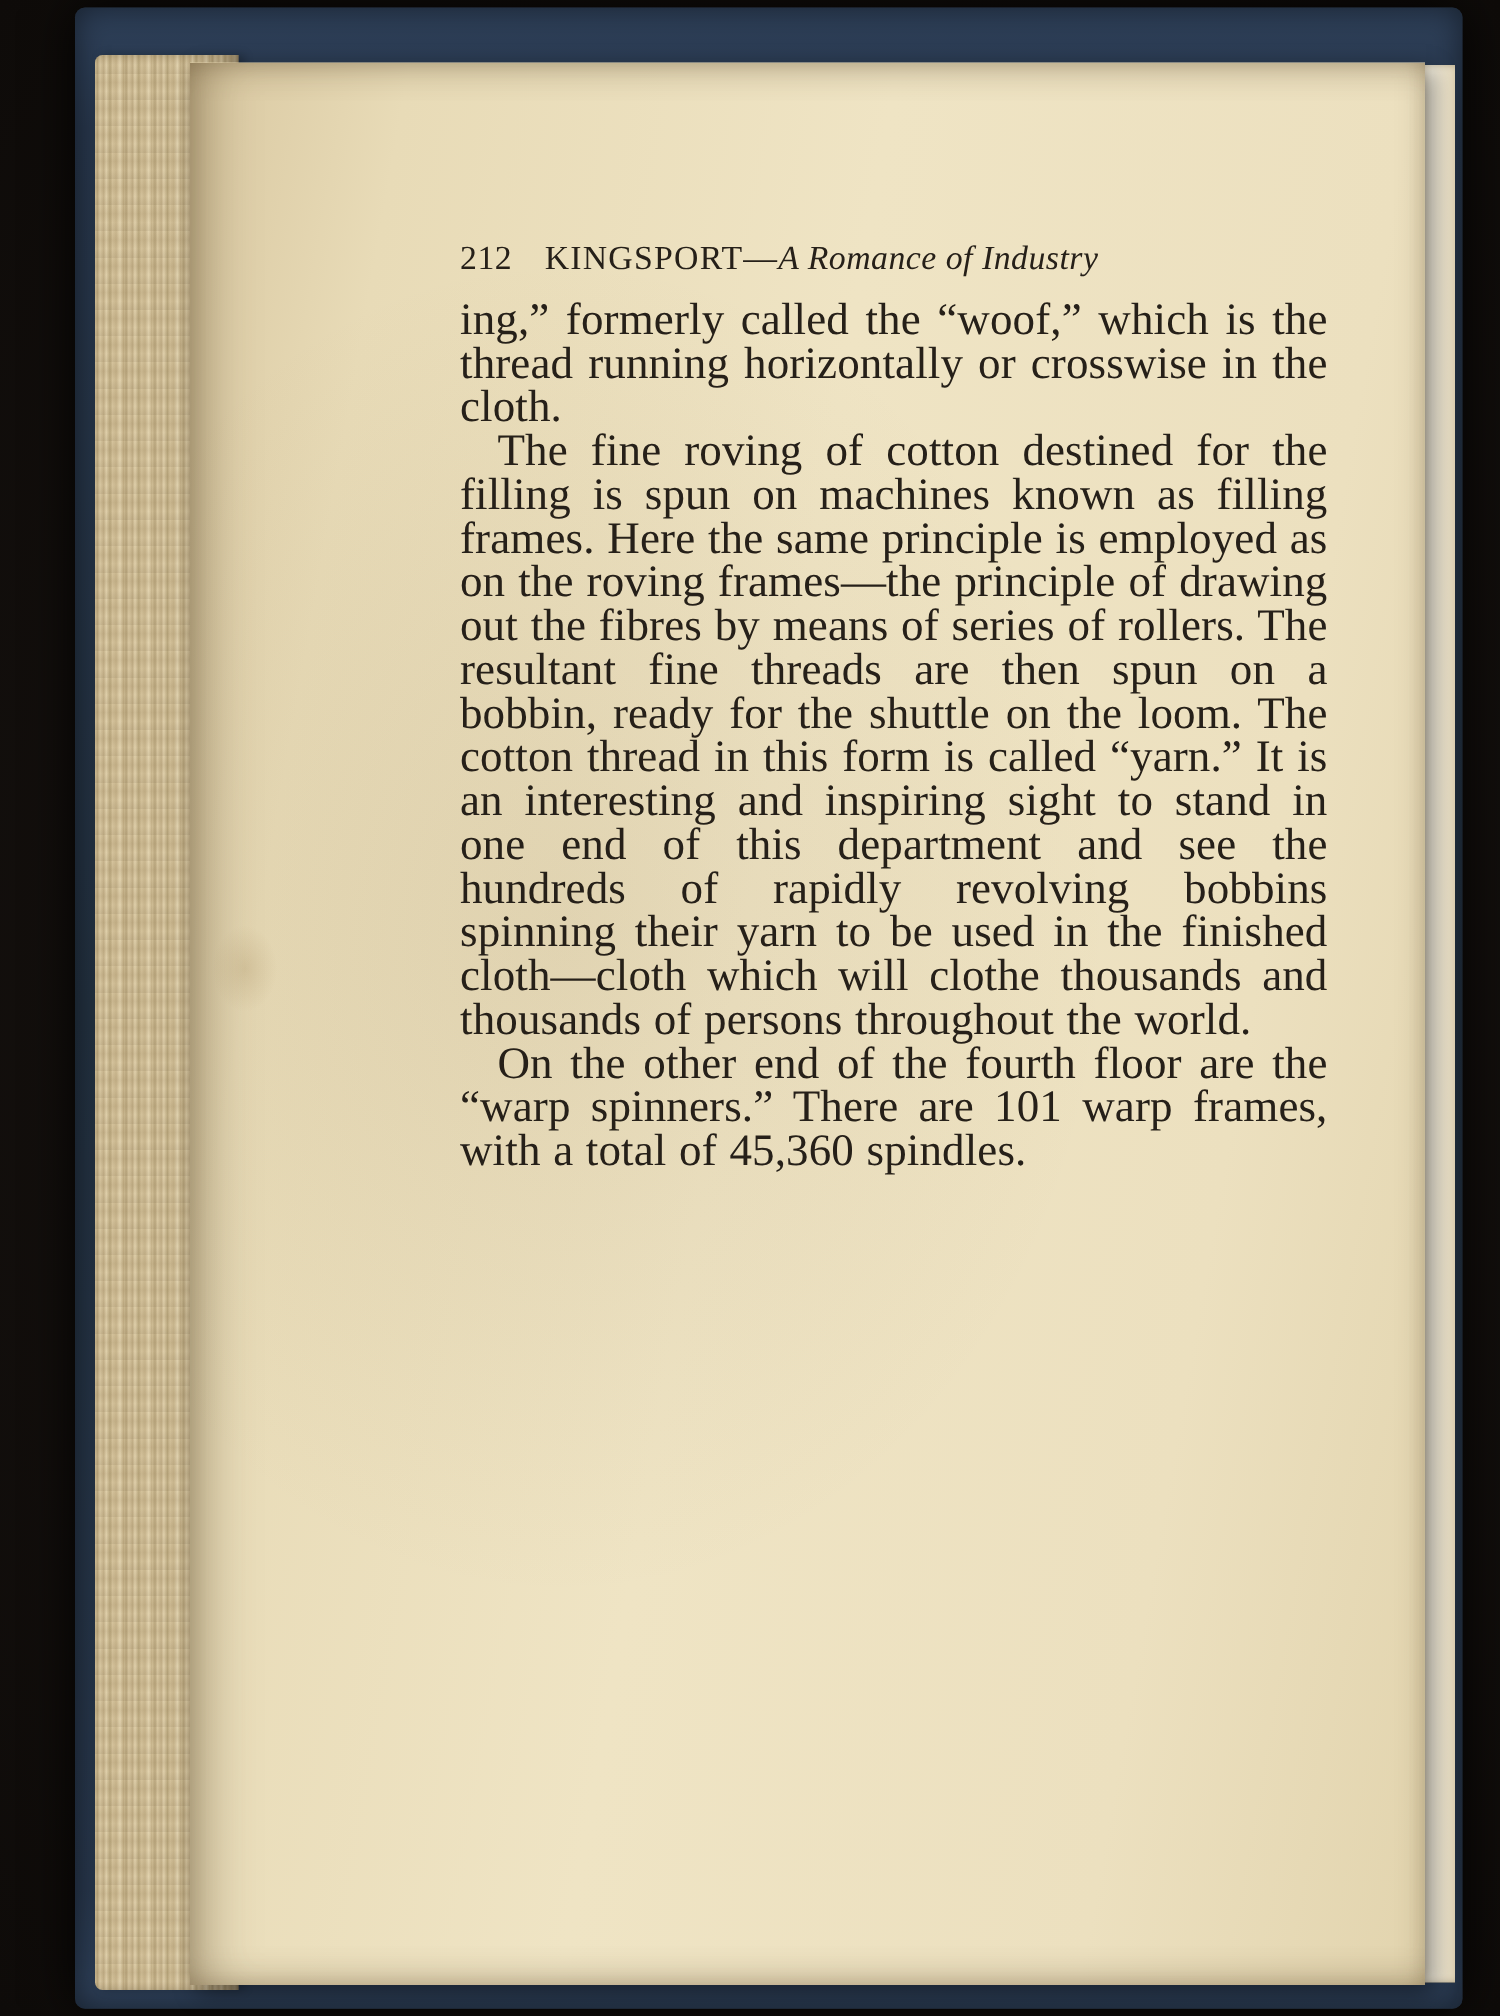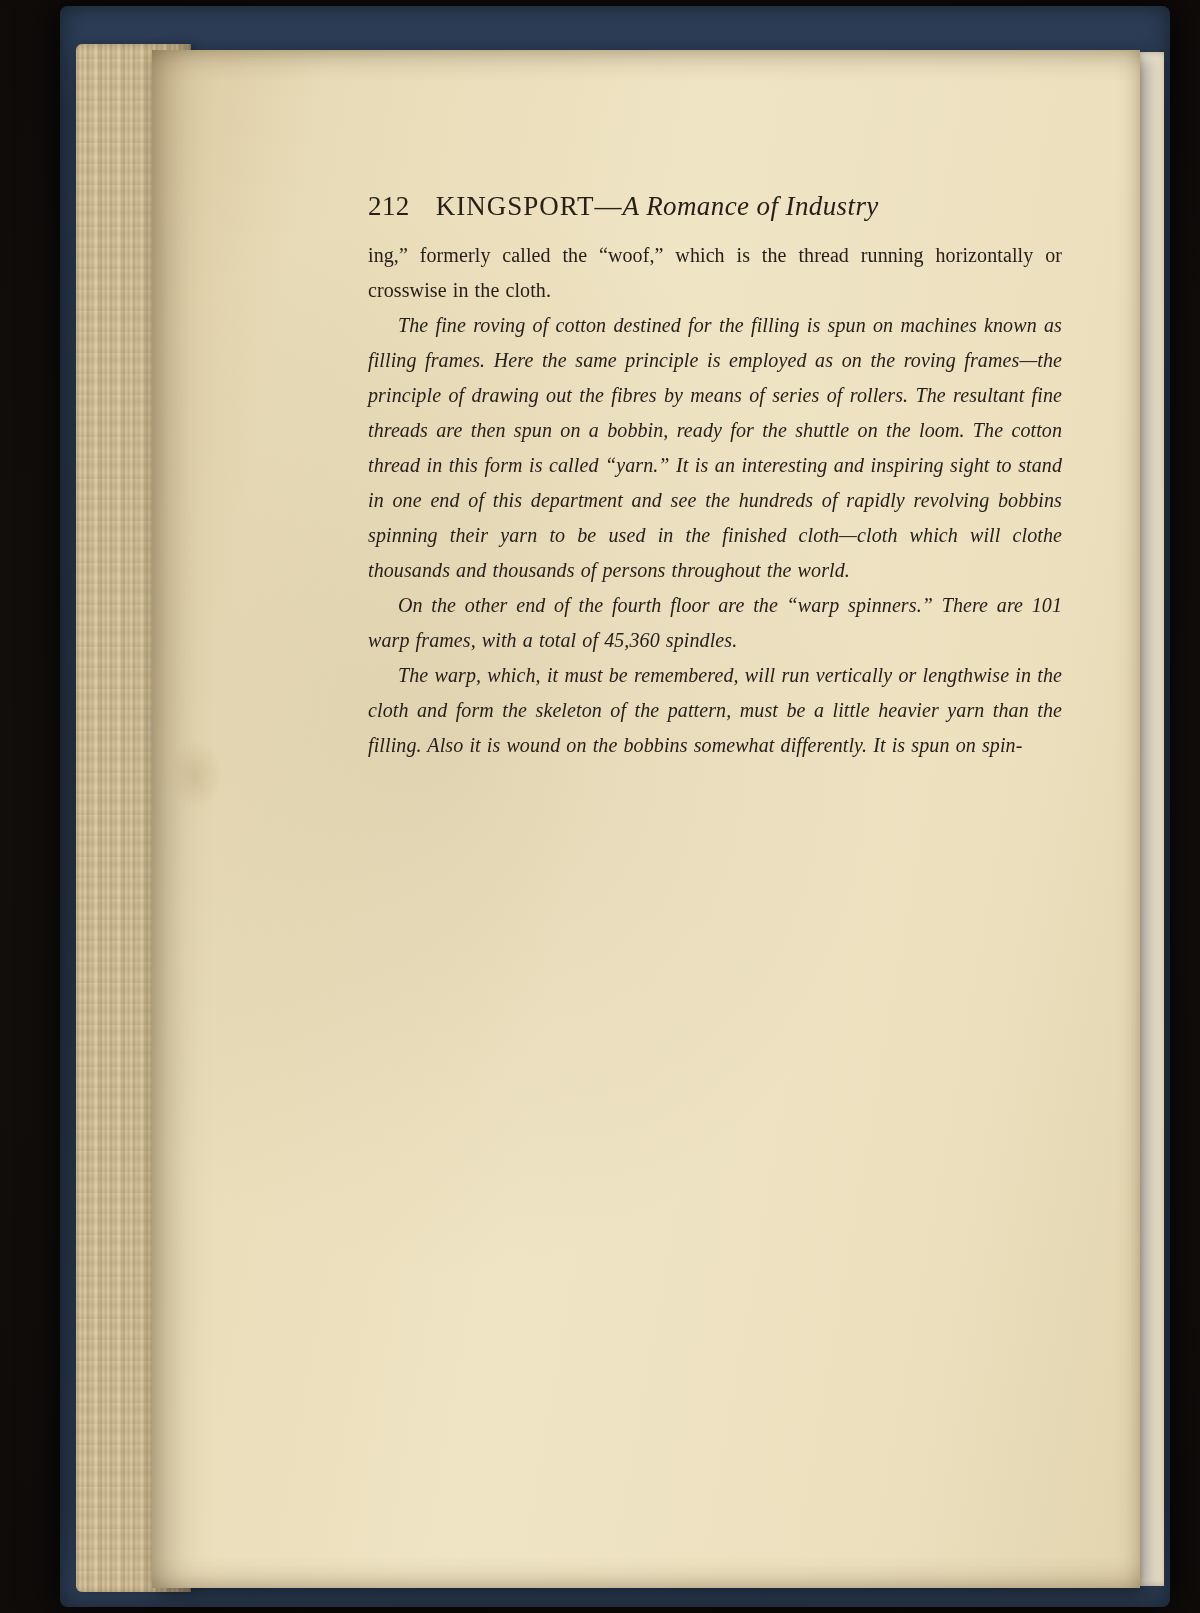--- a/index.html
+++ b/index.html
@@ -81,42 +81,41 @@
     font-size: 27px;
     line-height: 36px;
     margin-bottom: 14px;
     white-space: nowrap;
     letter-spacing: 0.4px;
   }
   .running-header .pagenum { margin-right: 26px; }
   .running-header .caps { letter-spacing: 1px; }
   .running-header .ital { font-style: italic; }
   .para {
-    font-size: 20px;
+    font-size: 36px;
     line-height: 35px;
     text-align: justify;
     letter-spacing: 0.1px;
     word-spacing: 1px;
   }
-  .para.indent { text-indent: 30px; font-style: italic; }
+  .para.indent { text-indent: 30px; }
 </style>
 </head>
 <body>
 
 <div class="scene">
   <div class="book-cover"></div>
   <div class="page-stack"></div>
   <div class="next-page-sliver"></div>
   <div class="page">
     <div class="stain"></div>
     <div class="text-block">
       <div class="running-header">
         <span class="pagenum">212</span><span class="caps">KINGSPORT—</span><span class="ital">A Romance of Industry</span>
       </div>
       <div id="page-text">
           <p class="para">ing,” formerly called the “woof,” which is the thread running horizontally or crosswise in the cloth.</p>
           <p class="para indent">The fine roving of cotton destined for the filling is spun on machines known as filling frames. Here the same principle is employed as on the roving frames—the principle of drawing out the fibres by means of series of rollers. The resultant fine threads are then spun on a bobbin, ready for the shuttle on the loom. The cotton thread in this form is called “yarn.” It is an interesting and inspiring sight to stand in one end of this department and see the hundreds of rapidly revolving bobbins spinning their yarn to be used in the finished cloth—cloth which will clothe thousands and thousands of persons throughout the world.</p>
           <p class="para indent">On the other end of the fourth floor are the “warp spinners.” There are 101 warp frames, with a total of 45,360 spindles.</p>
-          <p class="para indent">The warp, which, it must be remembered, will run vertically or lengthwise in the cloth and form the skeleton of the pattern, must be a little heavier yarn than the filling. Also it is wound on the bobbins somewhat differently. It is spun on spin-</p>
         </div>
     </div>
   </div>
 </div>
 
 </body></html>

